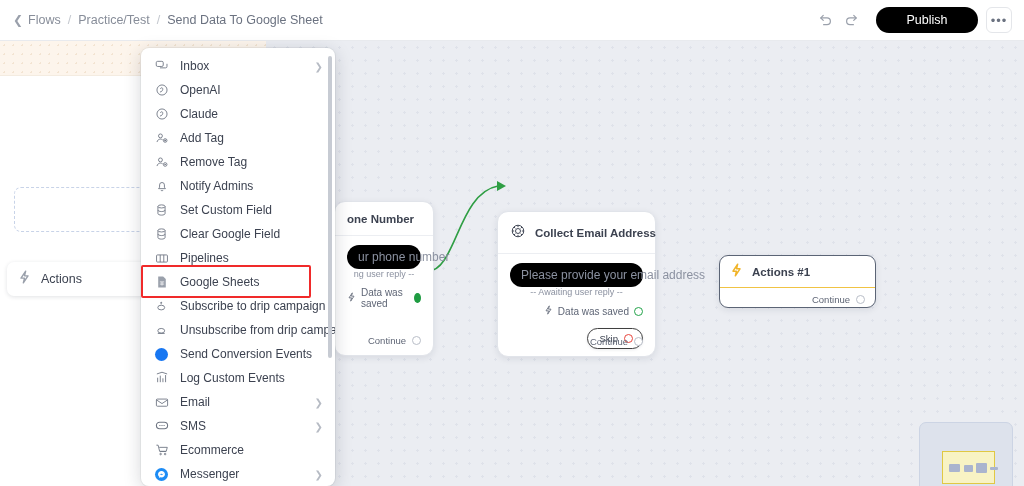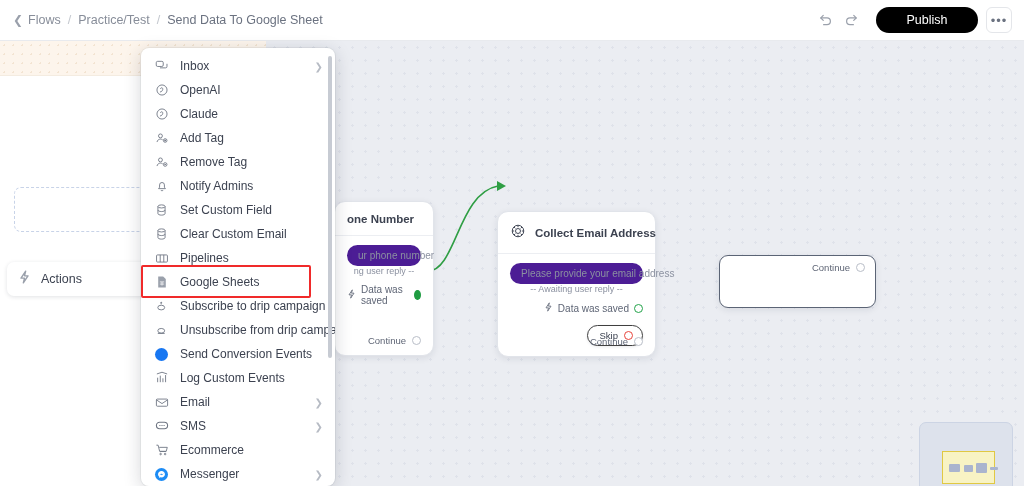--- a/index.html
+++ b/index.html
@@ -92,22 +92,22 @@
     box-shadow: 0 2px 7px rgba(25,34,52,0.09);
   }
   .node-head {
     display: flex; align-items: center; gap: 9px;
     padding: 11px 12px 10px 12px;
     border-bottom: 1px solid #eceef2;
   }
   .node-title { font-size: 11.5px; font-weight: bold; color: #3c4250; white-space: nowrap; }
   .node-body { padding: 9px 12px 8px 12px; position: relative; }
   .pill {
-    background: #4c1d95; border-radius: 13px; padding: 5px 11px;
-    font-size: 10px; color: #8b91a0; white-space: nowrap;
+    background: #000000; border-radius: 13px; padding: 5px 11px;
+    font-size: 12px; color: #8b91a0; white-space: nowrap;
   }
   .awaiting { text-align: center; font-size: 9px; color: #8b91a0; }
   .saved-row {
     display: flex; align-items: center; justify-content: flex-end;
     gap: 5px; margin-top: 8px; font-size: 10px; color: #5e6575;
   }
   .dot-ring { width: 9px; height: 9px; border-radius: 50%; border: 1.6px solid #23a34a; background: #fff; }
   .dot-solid { width: 10px; height: 10px; border-radius: 50%; background: #1f9c42; }
   .skip-row { display: flex; justify-content: flex-end; margin-top: 11px; }
   .skip-btn {
@@ -275,20 +275,28 @@
           </div>
         </div>
       </div>
       <div class="continue-row" style="position:absolute;bottom:0;right:0;">
         <span>Continue</span>
         <span class="dot-ring-gray"></span>
       </div>
     </div>
 
     <div class="node" id="node-actions">
+      <div class="node-head">
+        <span>
+          <svg width="13" height="14" viewBox="0 0 10 12" fill="none" stroke="#f0b429" stroke-width="1.3" stroke-linejoin="round">
+              <path d="M6 1 2 7h3l-1 4 4-6H5l1-4Z"></path>
+            </svg>
+        </span>
+        <span class="node-title">Actions #1</span>
+      </div>
       <div class="continue-row">
         <span>Continue</span>
         <span class="dot-ring-gray"></span>
       </div>
     </div>
 
     <div class="minimap">
       <div class="mm-view">
         <div class="mm-node" style="left:6px;top:12px;width:11px;height:8px;"></div>
         <div class="mm-node" style="left:21px;top:13px;width:9px;height:7px;"></div>
@@ -401,21 +409,21 @@
       </div>
 
       <div class="menu-item">
         <span class="mi-icon">
           <svg width="13" height="14" viewBox="0 0 16 18" fill="none" stroke="currentColor" stroke-width="1.15">
             <ellipse cx="8" cy="4.4" rx="4.6" ry="2"></ellipse>
               <path d="M3.4 4.4v9.2c0 1.1 2.1 2 4.6 2s4.6-.9 4.6-2V4.4"></path>
               <path d="M3.4 9c0 1.1 2.1 2 4.6 2s4.6-.9 4.6-2"></path>
           </svg>
         </span>
-        <span class="mi-label">Clear Custom Email</span>
+        <span class="mi-label">Clear Google Field</span>
       </div>
 
       <div class="menu-item">
         <span class="mi-icon">
           <svg width="14" height="13" viewBox="0 0 18 16" fill="none" stroke="currentColor" stroke-width="1.15">
             <rect x="2" y="3.4" width="14" height="9.2" rx="1.2"></rect>
               <path d="M6.7 3.4v9.2M11.3 3.4v9.2"></path>
           </svg>
         </span>
         <span class="mi-label">Pipelines</span>

